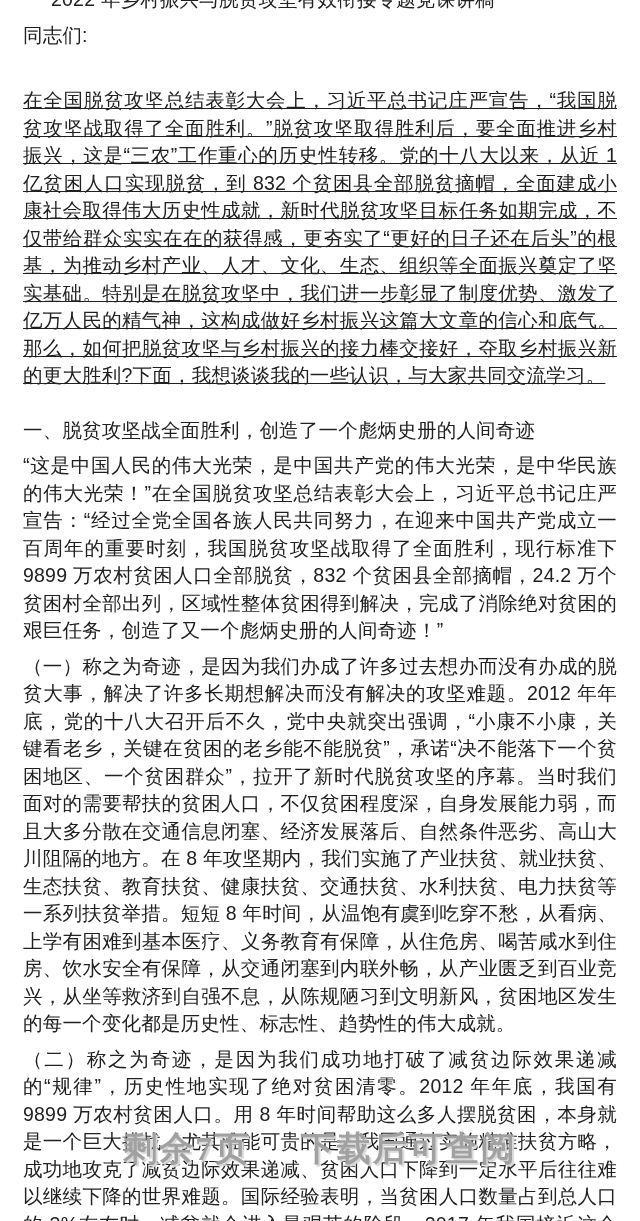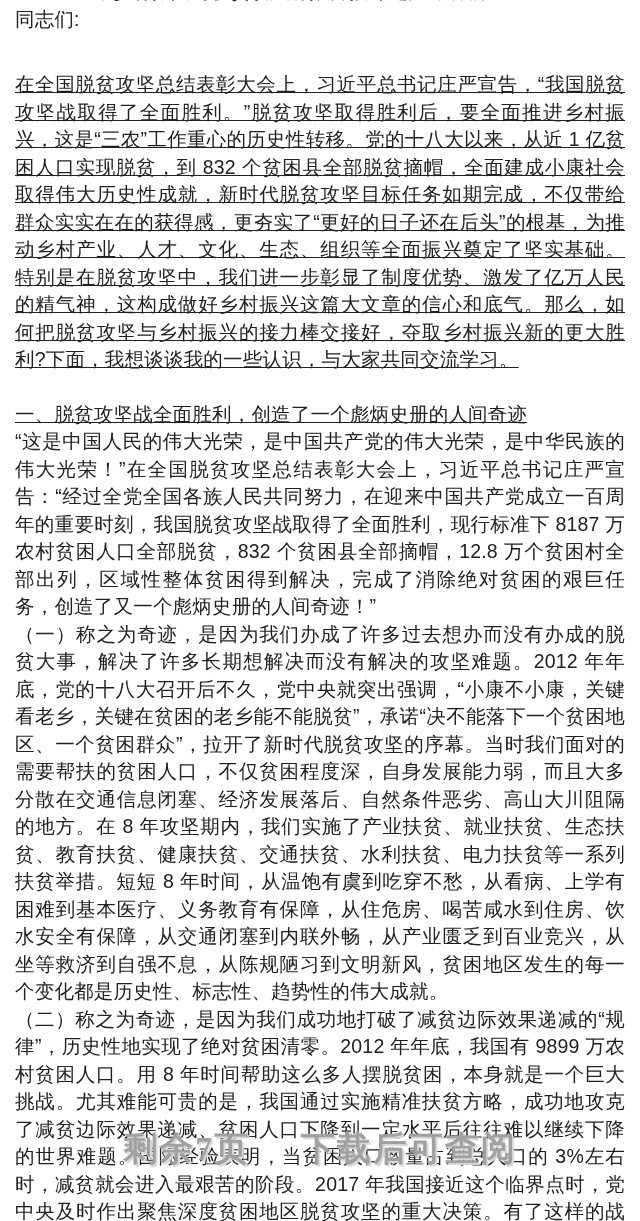--- a/index.html
+++ b/index.html
@@ -14,29 +14,29 @@
   }
   .doc {
     padding: 0 15px;
     margin-top: -22px;
     font-size: 19.5px;
     line-height: 27.5px;
     text-align: justify;
     text-justify: inter-ideograph;
     letter-spacing: 0.2px;
   }
-  .doc p { margin: 0; }
+  .doc p { margin: 8px; }
   .title-line {
     white-space: nowrap;
     overflow: hidden;
     text-indent: 28px;
   }
   .salutation { margin-bottom: 38px !important; }
   .intro { margin-bottom: 27px !important; text-decoration: underline; }
-  .section-heading { font-weight: normal; text-decoration: underline; }
+  .section-heading { font-weight: normal; }
   .page-footer {
     position: absolute;
     left: 0;
     top: 1126px;
     width: 640px;
     text-align: center;
     font-family: "Liberation Serif", "DejaVu Serif", serif;
     font-weight: bold;
     font-size: 34px;
     color: #a1a1a1;
@@ -52,21 +52,21 @@
 <div class="doc">
 
   <p class="title-line">2022 年乡村振兴与脱贫攻坚有效衔接专题党课讲稿</p>
 
   <p class="salutation">同志们:</p>
 
   <p class="intro">在全国脱贫攻坚总结表彰大会上，习近平总书记庄严宣告，“我国脱贫攻坚战取得了全面胜利。”脱贫攻坚取得胜利后，要全面推进乡村振兴，这是“三农”工作重心的历史性转移。党的十八大以来，从近 1 亿贫困人口实现脱贫，到 832 个贫困县全部脱贫摘帽，全面建成小康社会取得伟大历史性成就，新时代脱贫攻坚目标任务如期完成，不仅带给群众实实在在的获得感，更夯实了“更好的日子还在后头”的根基，为推动乡村产业、人才、文化、生态、组织等全面振兴奠定了坚实基础。特别是在脱贫攻坚中，我们进一步彰显了制度优势、激发了亿万人民的精气神，这构成做好乡村振兴这篇大文章的信心和底气。那么，如何把脱贫攻坚与乡村振兴的接力棒交接好，夺取乡村振兴新的更大胜利?下面，我想谈谈我的一些认识，与大家共同交流学习。</p>
 
   <div>
     <p class="section-heading">一、脱贫攻坚战全面胜利，创造了一个彪炳史册的人间奇迹</p>
-    <p>“这是中国人民的伟大光荣，是中国共产党的伟大光荣，是中华民族的伟大光荣！”在全国脱贫攻坚总结表彰大会上，习近平总书记庄严宣告：“经过全党全国各族人民共同努力，在迎来中国共产党成立一百周年的重要时刻，我国脱贫攻坚战取得了全面胜利，现行标准下 8187 万农村贫困人口全部脱贫，832 个贫困县全部摘帽，12.8 万个贫困村全部出列，区域性整体贫困得到解决，完成了消除绝对贫困的艰巨任务，创造了又一个彪炳史册的人间奇迹！”</p>
+    <p>“这是中国人民的伟大光荣，是中国共产党的伟大光荣，是中华民族的伟大光荣！”在全国脱贫攻坚总结表彰大会上，习近平总书记庄严宣告：“经过全党全国各族人民共同努力，在迎来中国共产党成立一百周年的重要时刻，我国脱贫攻坚战取得了全面胜利，现行标准下 9899 万农村贫困人口全部脱贫，832 个贫困县全部摘帽，24.2 万个贫困村全部出列，区域性整体贫困得到解决，完成了消除绝对贫困的艰巨任务，创造了又一个彪炳史册的人间奇迹！”</p>
     <p>（一）称之为奇迹，是因为我们办成了许多过去想办而没有办成的脱贫大事，解决了许多长期想解决而没有解决的攻坚难题。2012 年年底，党的十八大召开后不久，党中央就突出强调，“小康不小康，关键看老乡，关键在贫困的老乡能不能脱贫”，承诺“决不能落下一个贫困地区、一个贫困群众”，拉开了新时代脱贫攻坚的序幕。当时我们面对的需要帮扶的贫困人口，不仅贫困程度深，自身发展能力弱，而且大多分散在交通信息闭塞、经济发展落后、自然条件恶劣、高山大川阻隔的地方。在 8 年攻坚期内，我们实施了产业扶贫、就业扶贫、生态扶贫、教育扶贫、健康扶贫、交通扶贫、水利扶贫、电力扶贫等一系列扶贫举措。短短 8 年时间，从温饱有虞到吃穿不愁，从看病、上学有困难到基本医疗、义务教育有保障，从住危房、喝苦咸水到住房、饮水安全有保障，从交通闭塞到内联外畅，从产业匮乏到百业竞兴，从坐等救济到自强不息，从陈规陋习到文明新风，贫困地区发生的每一个变化都是历史性、标志性、趋势性的伟大成就。</p>
     <p>（二）称之为奇迹，是因为我们成功地打破了减贫边际效果递减的“规律”，历史性地实现了绝对贫困清零。2012 年年底，我国有 9899 万农村贫困人口。用 8 年时间帮助这么多人摆脱贫困，本身就是一个巨大挑战。尤其难能可贵的是，我国通过实施精准扶贫方略，成功地攻克了减贫边际效果递减、贫困人口下降到一定水平后往往难以继续下降的世界难题。国际经验表明，当贫困人口数量占到总人口的 3%左右时，减贫就会进入最艰苦的阶段。2017 年我国接近这个临界点时，党中央及时作出聚焦深度贫困地区脱贫攻坚的重大决策。有了这样的战略部署，我国的减贫速度才得以保持。2018 年至 2020 年，我国贫困人口仍分别减少 1386 万人、1109 万人和 551 万人。</p>
 
   </div>
 
 </div>
 
 <div class="page-footer">
   <span class="seg seg-left">剩余7页</span>
   <span class="seg">下载后可查阅</span>

